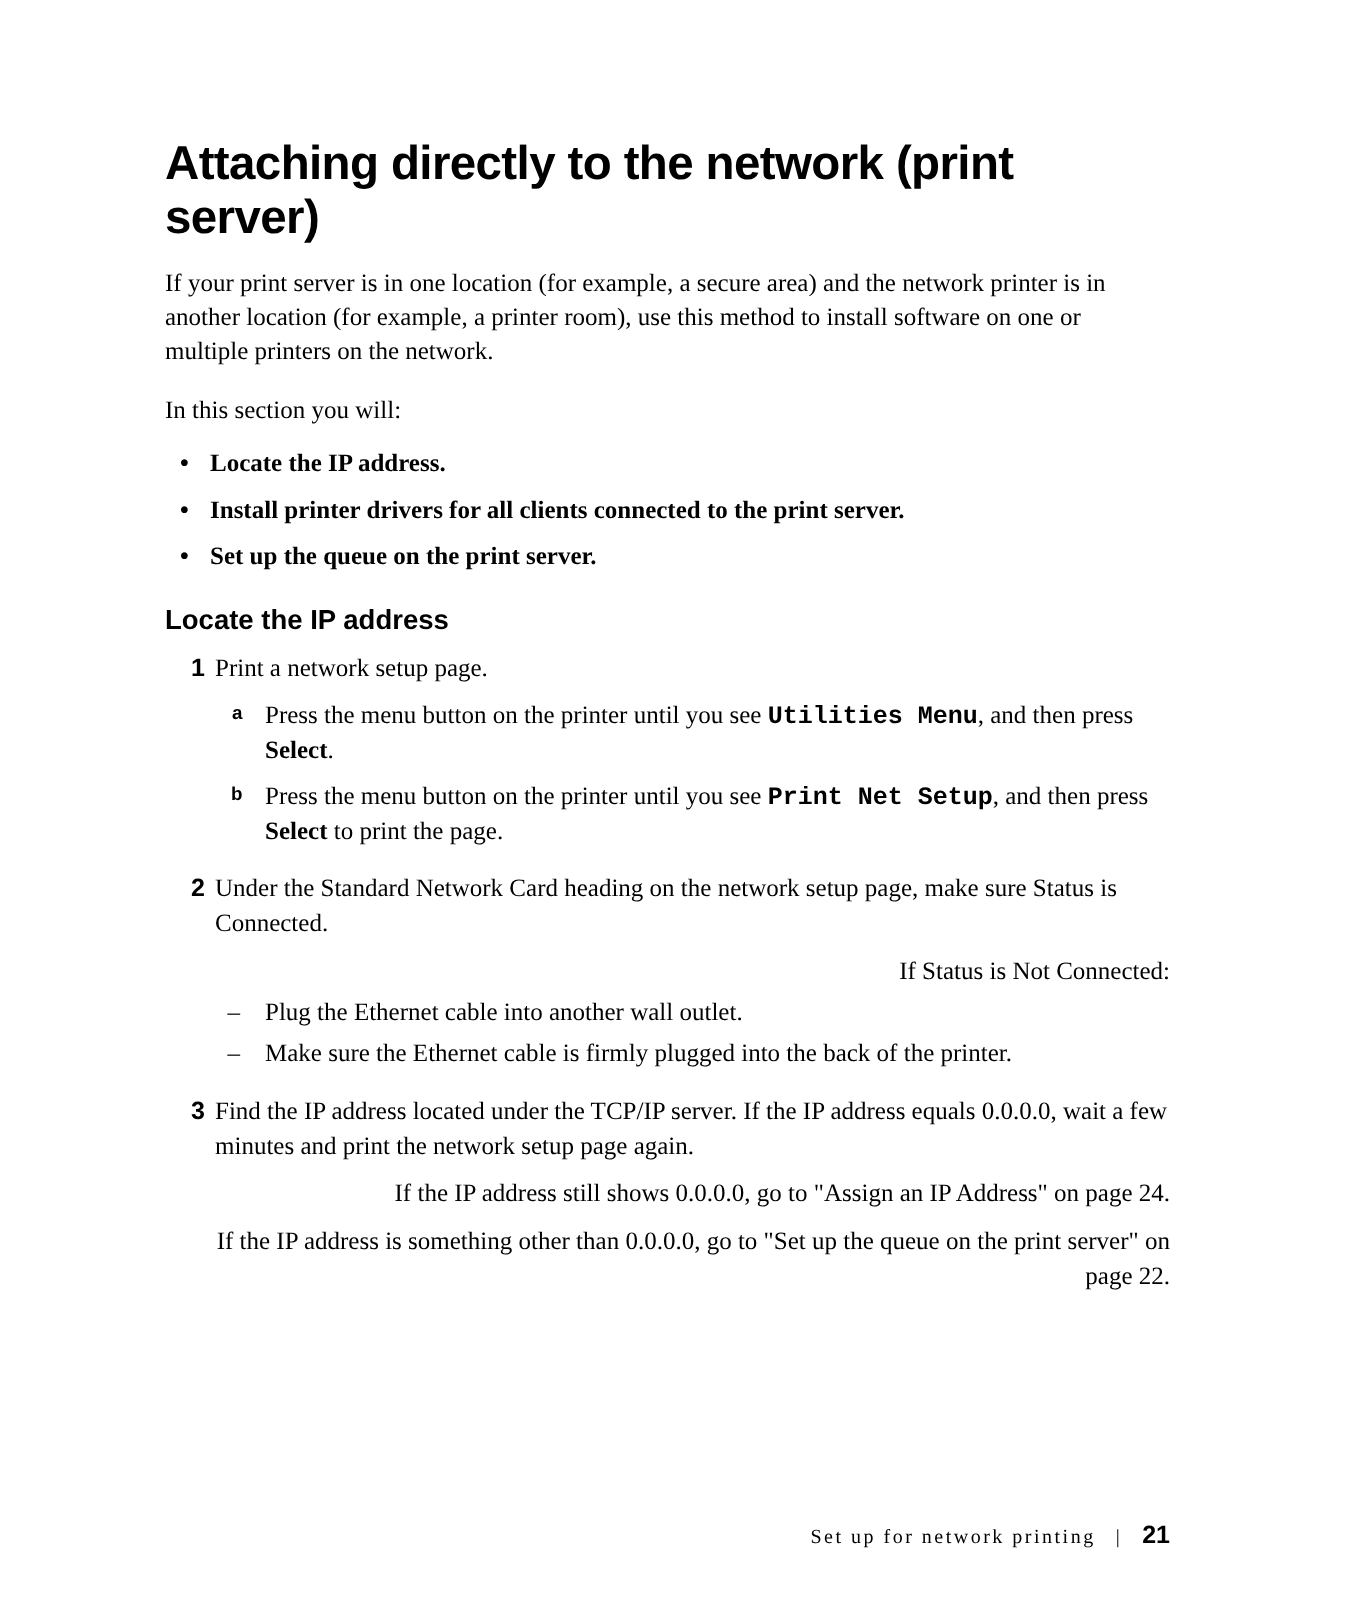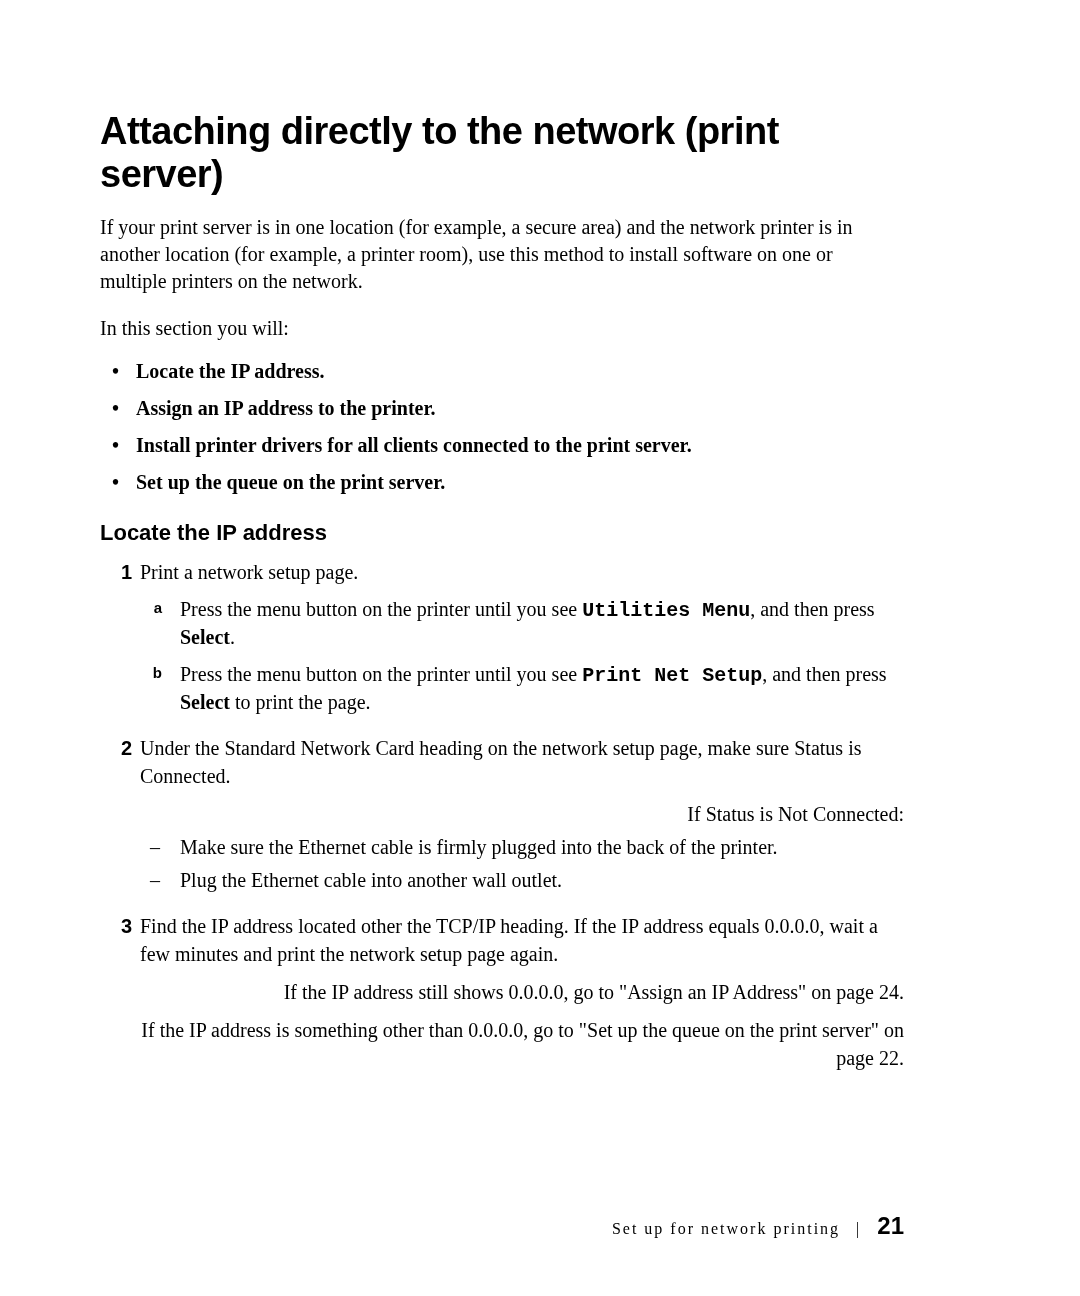--- a/index.html
+++ b/index.html
@@ -10,20 +10,21 @@
     height: 1296px;
     font-family: Georgia, 'Times New Roman', serif;
     color: #000;
   }
   .page {
     box-sizing: border-box;
     width: 1004px;
     height: 1296px;
     padding: 110px 100px 60px 100px;
     position: relative;
+    margin-left: 32px;
   }
   .main-title {
     font-family: "Helvetica Neue", Helvetica, Arial, sans-serif;
     font-weight: 700;
     font-stretch: condensed;
     letter-spacing: -0.5px;
     font-size: 38px;
     margin: 0 0 18px 0;
   }
   .intro {
@@ -145,41 +146,40 @@
     font-size: 16px;
     font-family: Georgia, 'Times New Roman', serif;
     letter-spacing: 2px;
   }
   .footer .pg {
     font-family: "Helvetica Neue", Helvetica, Arial, sans-serif;
     font-weight: 700;
     font-stretch: condensed;
     letter-spacing: 0;
     margin-left: 6px;
-    font-size: 24px;
+    font-size: 20px;
   }
   .footer .pipe {
     letter-spacing: 0;
     margin: 0 6px 0 10px;
   }
 </style>
 </head>
 <body>
 
 <div class="page">
 
   <h1 class="main-title">Attaching directly to the network (print server)</h1>
 
   <p class="intro">If your print server is in one location (for example, a secure area) and the network printer is in another location (for example, a printer room), use this method to install software on one or multiple printers on the network.</p>
 
   <p class="lead">In this section you will:</p>
 
   <ul class="bullets">
     <li>Locate the IP address.</li>
-    <li>Assign an IP address to the printer.</li>
     <li>Install printer drivers for all clients connected to the print server.</li>
     <li>Set up the queue on the print server.</li>
   </ul>
 
   <h2 class="sub-heading">Locate the IP address</h2>
 
   <ol class="steps">
 
     <li>
       <span class="marker">1</span>
@@ -196,29 +196,29 @@
         </li>
       </ol>
     </li>
 
     <li>
       <span class="marker">2</span>
       <span>Under the Standard Network Card heading on the network setup page, make sure Status is Connected.</span>
       <div class="step-block">
         <p class="step-para">If Status is Not Connected:</p>
         <ul class="dashes">
+          <li>Plug the Ethernet cable into another wall outlet.</li>
           <li>Make sure the Ethernet cable is firmly plugged into the back of the printer.</li>
-          <li>Plug the Ethernet cable into another wall outlet.</li>
         </ul>
       </div>
     </li>
 
     <li>
       <span class="marker">3</span>
-      <span>Find the IP address located other the TCP/IP heading. If the IP address equals 0.0.0.0, wait a few minutes and print the network setup page again.</span>
+      <span>Find the IP address located under the TCP/IP server. If the IP address equals 0.0.0.0, wait a few minutes and print the network setup page again.</span>
       <p class="step-para">If the IP address still shows 0.0.0.0, go to "Assign an IP Address" on page 24.</p>
       <p class="step-para">If the IP address is something other than 0.0.0.0, go to "Set up the queue on the print server" on page 22.</p>
     </li>
 
   </ol>
 
   <div class="footer">
     <span>Set up for network printing</span>
     <span class="pipe">|</span>
     <span class="pg">21</span>

